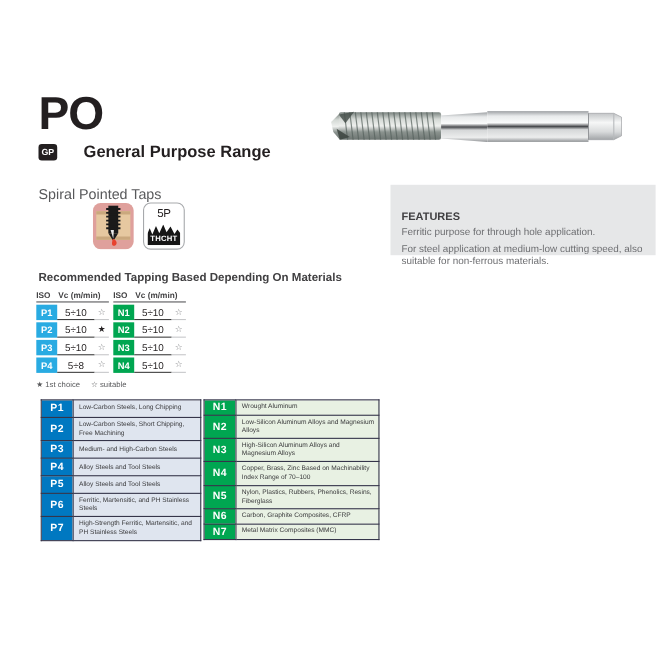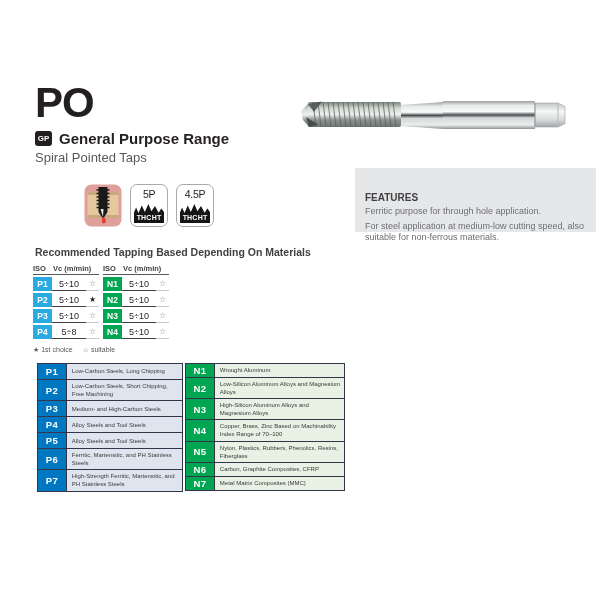--- a/index.html
+++ b/index.html
@@ -3,25 +3,25 @@
 <meta charset="utf-8">
 <style>
   * { margin:0; padding:0; box-sizing:border-box; }
   html,body { background:#fff; }
   body { font-family:"Liberation Sans", sans-serif; color:#231f20; }
   .page { position:relative; width:610px; height:610px; background:#fff; overflow:hidden; }
 
   
   .hdr { position:absolute; left:35px; top:82px; }
   .po { font-size:42px; font-weight:bold; letter-spacing:-1px; color:#231f20; line-height:1; }
-  .series-row { display:flex; align-items:center; gap:7px; margin-top:6px; }
+  .series-row { display:flex; align-items:center; gap:24px; margin-top:6px; }
   .gp-badge { background:#231f20; color:#fff; font-size:8px; font-weight:bold;
               width:17px; height:15px; border-radius:3px; display:flex; align-items:center; justify-content:center; }
   .series-name { font-size:15px; font-weight:bold; color:#231f20; }
-  .subtitle { margin-top:3px; font-size:13px; color:#58595b; }
+  .subtitle { margin-top:22px; font-size:13px; color:#58595b; }
 
   
   .tap-svg { position:absolute; left:295px; top:88px; width:285px; height:55px; }
 
   
   .features { position:absolute; left:355px; top:168px; width:241px; height:64px;
               background:#e6e7e8; padding:24px 10px; }
   .features-title { font-size:10px; font-weight:bold; color:#414042; margin-bottom:3px; }
   .features p { font-size:9px; color:#6d6e71; line-height:1.3; margin-bottom:3px; }
 
@@ -169,26 +169,20 @@
     </svg>
   </div>
 
   <div class="spec-box thcht5">
     <div class="pitch-label">5P</div>
     <div class="thcht-badge">
       <span>THCHT</span>
     </div>
   </div>
 
-  <div class="spec-box thcht45">
-    <div class="pitch-label">4.5P</div>
-    <div class="thcht-badge">
-      <span>THCHT</span>
-    </div>
-  </div>
 
   <div class="speeds-heading">Recommended Tapping Based Depending On Materials</div>
 
   <div class="speed-table st-p">
     <div class="speed-head">
       <span class="iso-h">ISO</span>
       <span class="vc-h">Vc (m/min)</span>
     </div>
     <div class="speed-row">
       <span class="iso-cell iso-p">P1</span>

